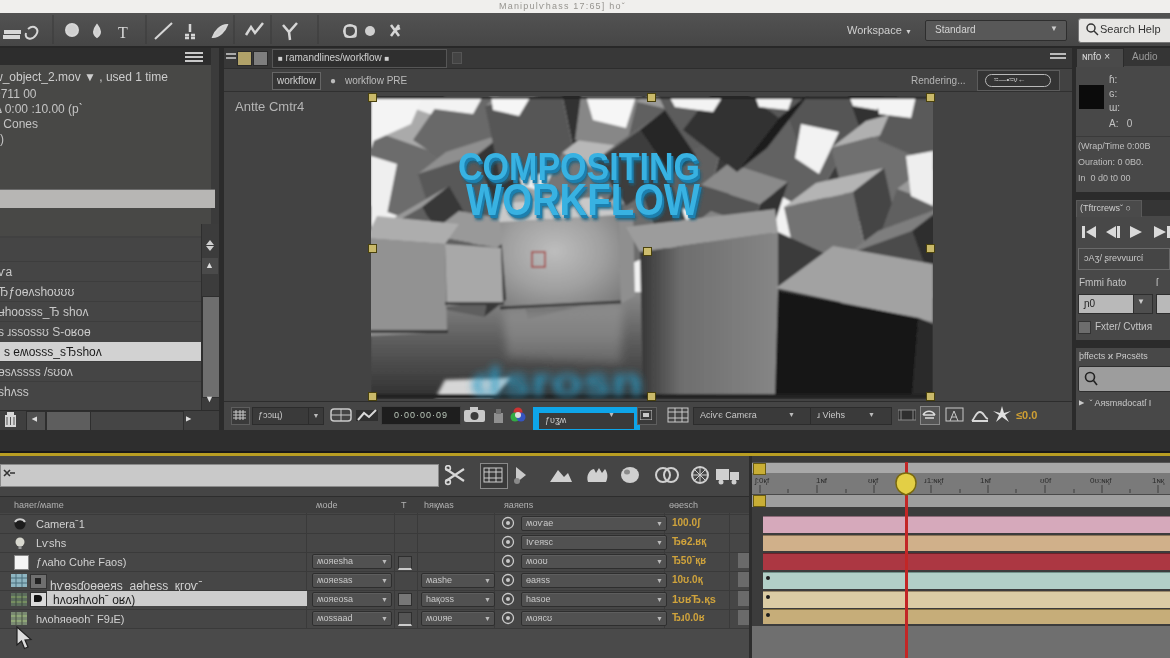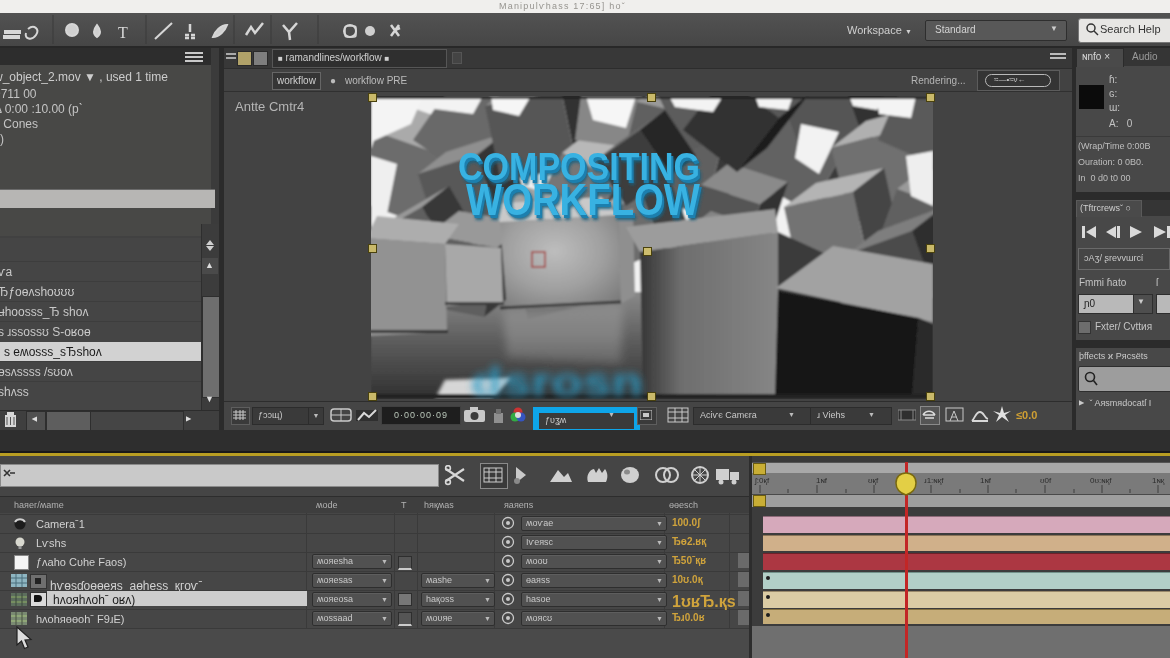--- a/index.html
+++ b/index.html
@@ -594,21 +594,21 @@
     <div class="dd" style="left:521px;top:79px;width:136px;height:13px;">һаѕое<span class="ar">▼</span></div>
     <svg class="abs" style="left:501px;top:98px;" width="14" height="14">
           <circle cx="7" cy="7" r="5.5" fill="none" stroke="#c9c9c9" stroke-width="1.3"></circle>
           <circle cx="7" cy="7" r="2" fill="#c9c9c9"></circle>
         </svg>
     <div class="dd" style="left:521px;top:98px;width:136px;height:13px;">ʍоясʊ<span class="ar">▼</span></div>
     <div class="txt orange" style="left:672px;top:4px;font-size:10px;font-weight:bold;">100.0ʃ</div>
     <div class="txt orange" style="left:672px;top:23px;font-size:10px;font-weight:bold;">Ђө2.ʁқ</div>
     <div class="txt orange" style="left:672px;top:42px;font-size:10px;font-weight:bold;">Ђ50ˉқʁ</div>
     <div class="txt orange" style="left:672px;top:61px;font-size:10px;font-weight:bold;text-align:right;">10ʊ.0қ</div>
-    <div class="txt orange" style="left:672px;top:80px;font-size:16px;font-weight:bold;">1ʊʁЂ.қѕ</div>
+    <div class="txt orange" style="left:672px;top:80px;font-size:11px;font-weight:bold;">1ʊʁЂ.қѕ</div>
     <div class="txt orange" style="left:672px;top:99px;font-size:10px;font-weight:bold;">Ђɹ0.0ʁ</div>
     <div class="abs" style="left:738px;top:40px;width:11px;height:15px;background:#6a6a6a;"></div>
     <div class="abs" style="left:738px;top:59px;width:11px;height:15px;background:#6a6a6a;"></div>
     <div class="abs" style="left:738px;top:78px;width:11px;height:15px;background:#6a6a6a;"></div>
     <div class="abs" style="left:738px;top:97px;width:11px;height:15px;background:#6a6a6a;"></div>
     </div>
 
   <div class="abs" style="left:752px;top:77px;width:418px;height:119px;background:#3c3c3c;"></div>
   <div class="abs" style="left:752px;top:196px;width:418px;height:32px;background:#6f6f6f;"></div>
   <div class="abs" style="left:0;top:199px;width:752px;height:29px;background:#4a4a4a;"></div>

